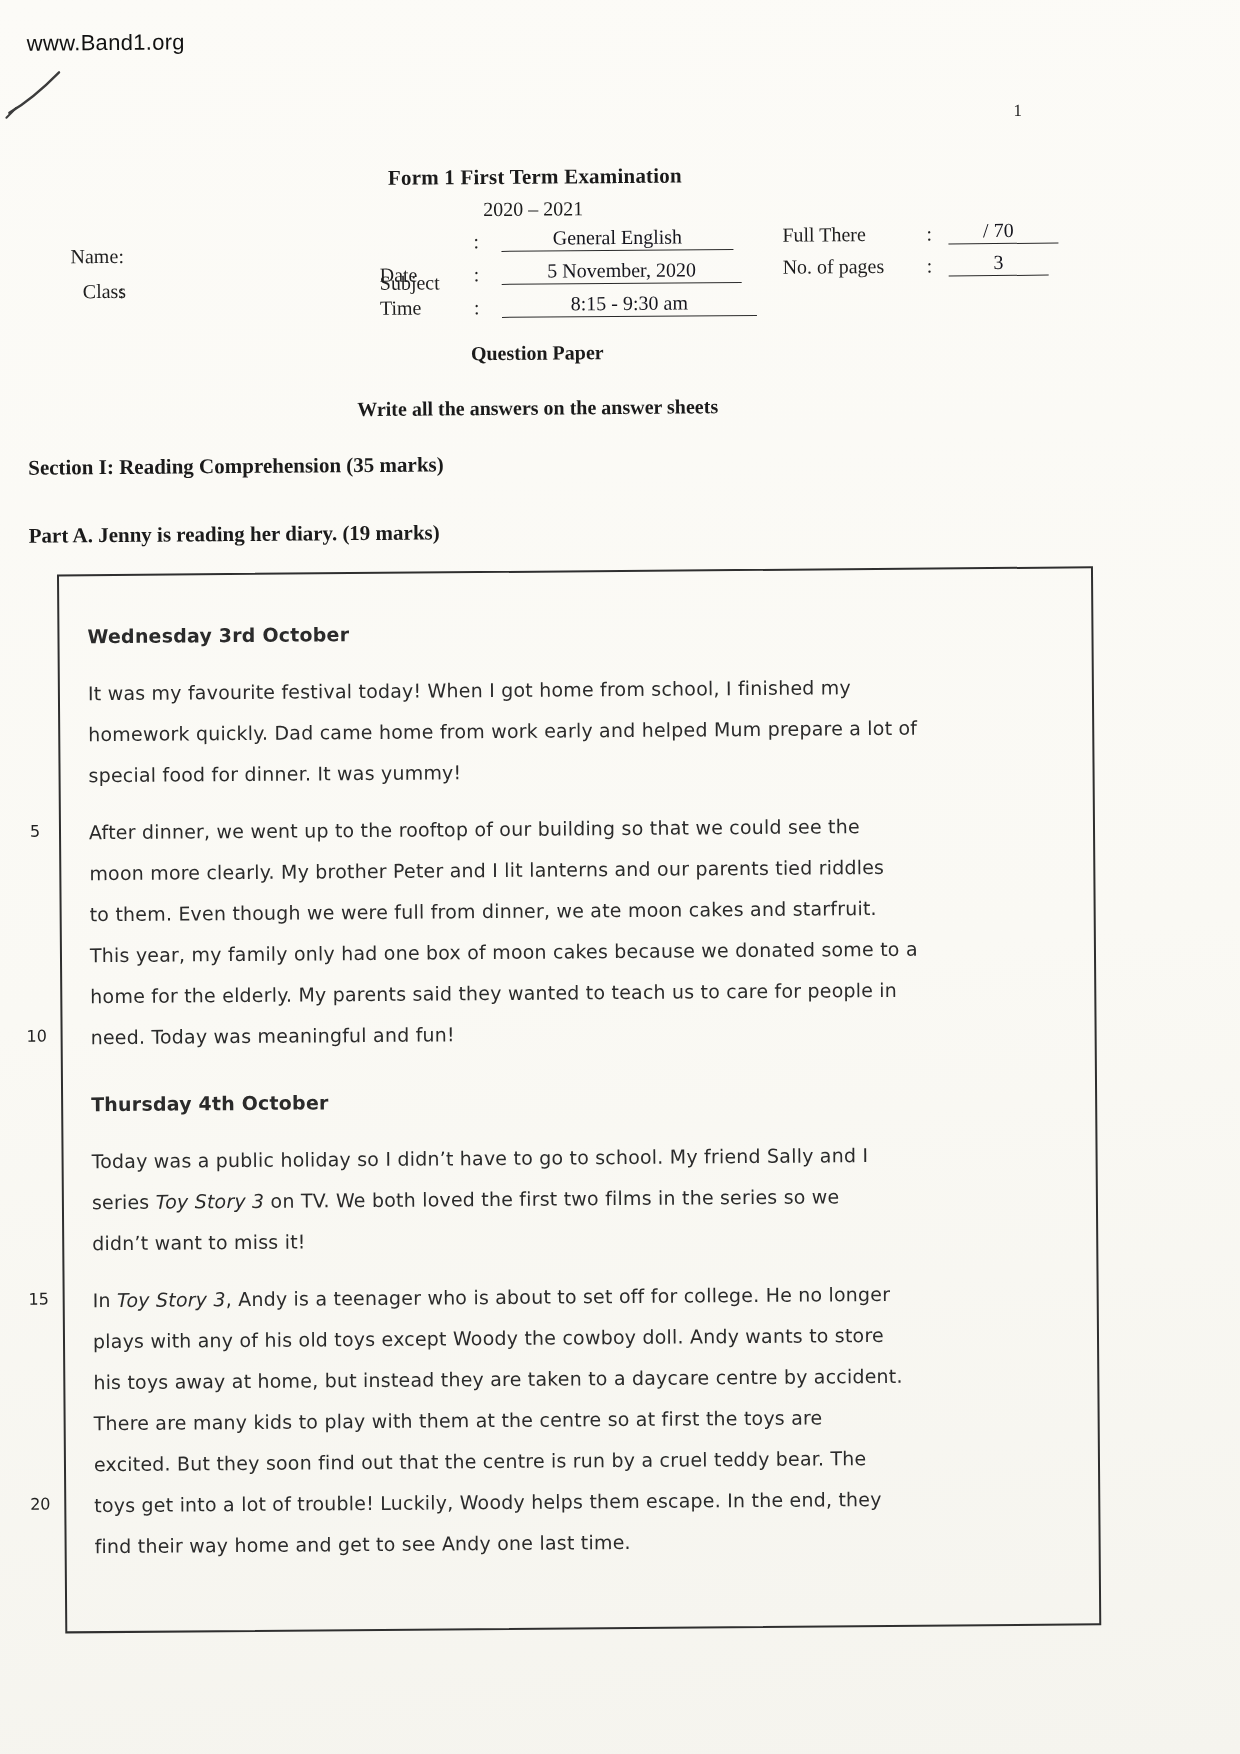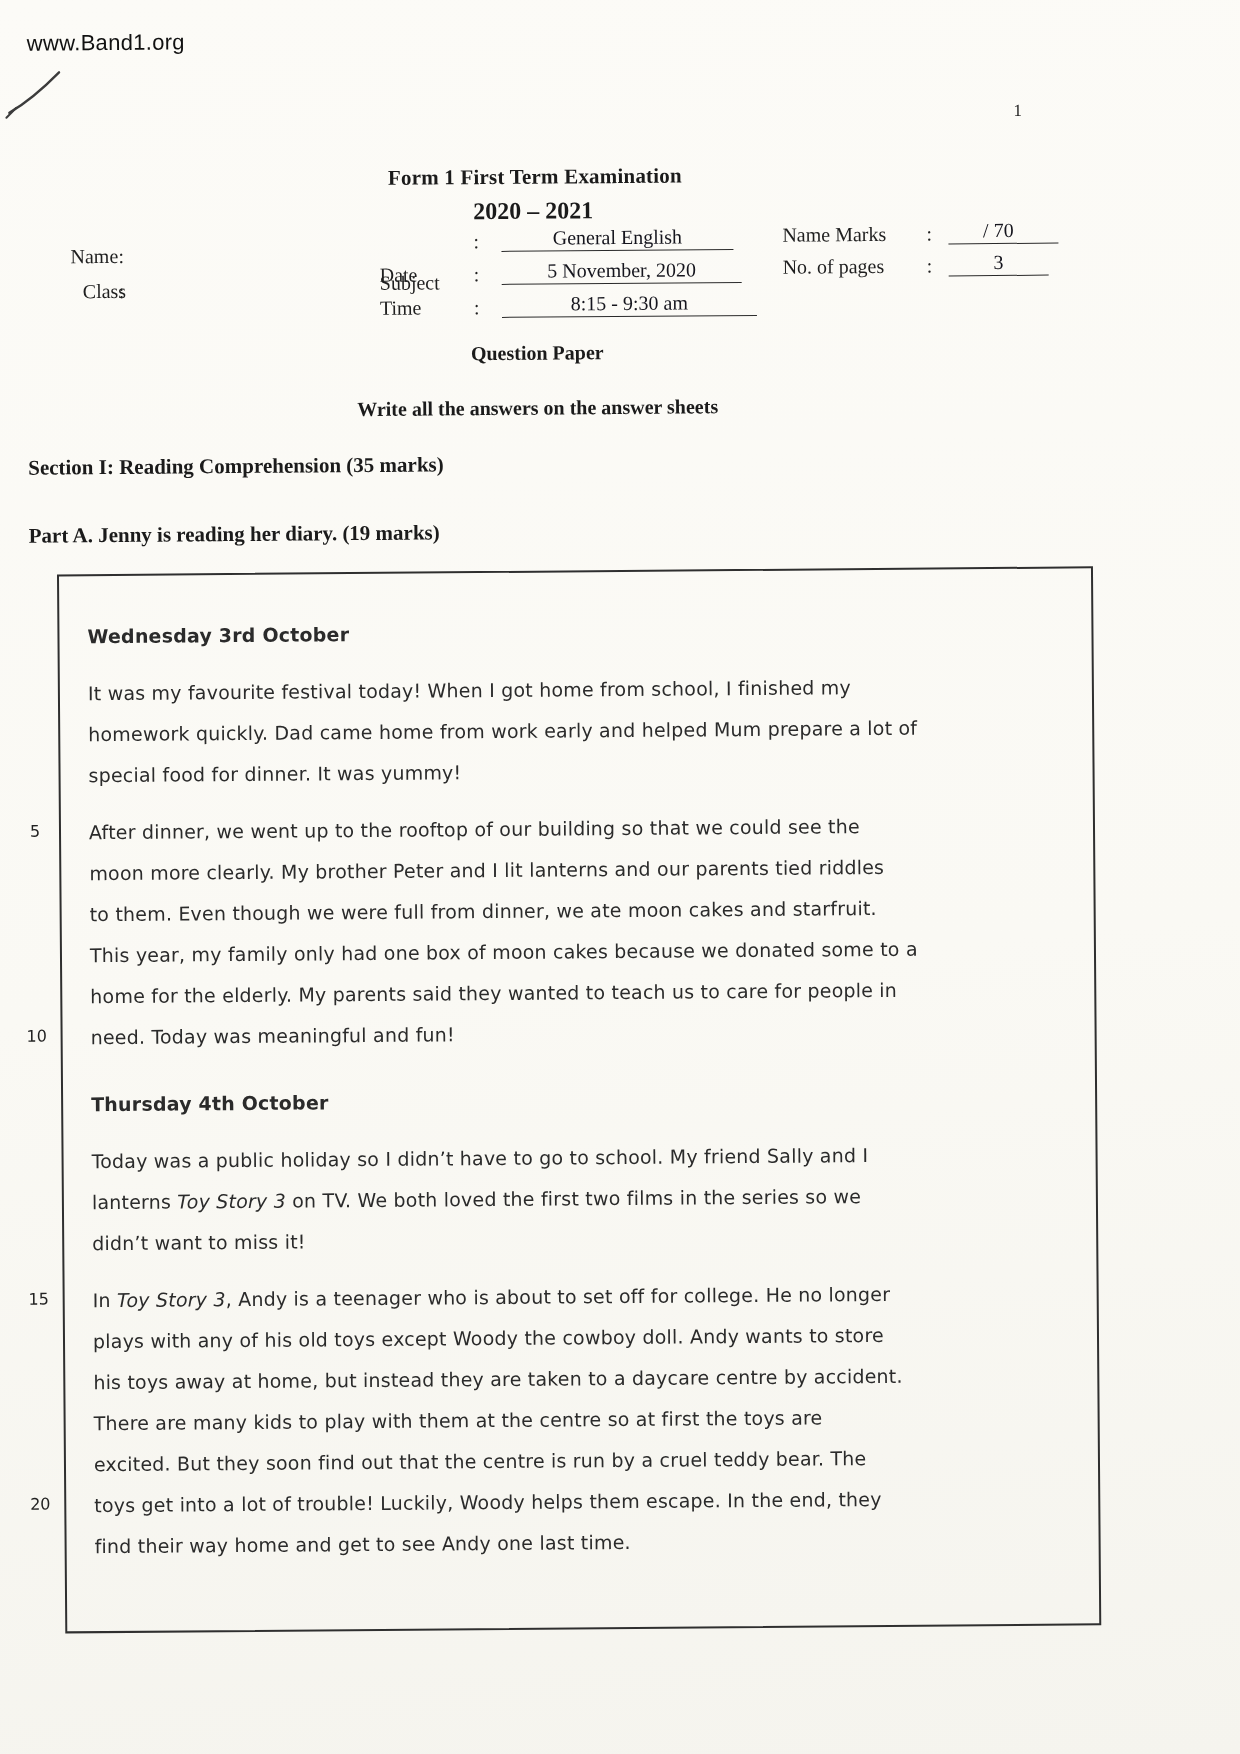--- a/index.html
+++ b/index.html
@@ -13,21 +13,21 @@
     background:linear-gradient(175deg,#fcfbf7 0%,#faf9f4 55%,#f5f4ee 100%);
     overflow:hidden;color:#1b1b1b;
   }
   .tilt{position:absolute;left:0;top:0;width:100%;height:100%;transform:rotate(-0.45deg);transform-origin:50% 40%;}
   .abs{position:absolute;}
   .lbl{font-size:20px;color:#1f1f1f;white-space:nowrap;}
   .ctr{transform:translateX(-50%);white-space:nowrap;}
   .watermark{font-family:"Liberation Sans",sans-serif;font-size:22px;color:#121212;letter-spacing:0.3px;}
   .pagenum{font-size:17px;color:#222;}
   .title1{font-size:21px;font-weight:700;letter-spacing:0.2px;}
-  .title2{font-size:24px;font-weight:700;}
+  .title2{font-size:20px;font-weight:400;}
   .hval{
     display:block;border-bottom:1.6px solid #2a2a2a;text-align:center;
     font-size:20px;padding-bottom:1px;white-space:nowrap;color:#15151d;
   }
   .hval.right{text-align:center;padding-right:10px;}
   .subtitle{font-size:20px;font-weight:700;}
   .sechead{font-size:21px;font-weight:700;white-space:nowrap;}
   .diary-box{
     left:58px;top:570px;width:974px;height:1015px;
     border:2px solid #2f2f2f;
@@ -74,21 +74,21 @@
     <span class="abs hval" style="left:505px;top:226px;width:232px;">General English</span>
 
     <span class="abs lbl" style="left:383px;top:262px;">Date</span>
     <span class="abs lbl" style="left:477px;top:262px;">:</span>
     <span class="abs hval" style="left:505px;top:259px;width:240px;">5 November, 2020</span>
 
     <span class="abs lbl" style="left:383px;top:295px;">Time</span>
     <span class="abs lbl" style="left:477px;top:295px;">:</span>
     <span class="abs hval" style="left:505px;top:292px;width:255px;">8:15 - 9:30 am</span>
 
-    <span class="abs lbl" style="left:786px;top:225px;">Name Marks</span>
+    <span class="abs lbl" style="left:786px;top:225px;">Full There</span>
     <span class="abs lbl" style="left:930px;top:225px;">:</span>
     <span class="abs hval right" style="left:952px;top:222px;width:100px;">/ 70</span>
 
     <span class="abs lbl" style="left:786px;top:257px;">No. of pages</span>
     <span class="abs lbl" style="left:930px;top:257px;">:</span>
     <span class="abs hval" style="left:952px;top:254px;width:100px;">3</span>
 
     <div class="abs ctr subtitle" style="left:540px;top:341px;">Question Paper</div>
     <div class="abs ctr subtitle" style="left:540px;top:396px;">Write all the answers on the answer sheets</div>
 
@@ -113,21 +113,21 @@
           <div class="diary-line"><span>After dinner, we went up to the rooftop of our building so that we could see the</span></div>
           <div class="diary-line"><span>moon more clearly. My brother Peter and I lit lanterns and our parents tied riddles</span></div>
           <div class="diary-line"><span>to them. Even though we were full from dinner, we ate moon cakes and starfruit.</span></div>
           <div class="diary-line"><span>This year, my family only had one box of moon cakes because we donated some to a</span></div>
           <div class="diary-line"><span>home for the elderly. My parents said they wanted to teach us to care for people in</span></div>
           <div class="diary-line"><span>need. Today was meaningful and fun!</span></div>
         </div>
         <div class="diary-heading diary-line-row"><span>Thursday 4th October</span></div>
         <div class="diary-para">
           <div class="diary-line"><span>Today was a public holiday so I didn’t have to go to school. My friend Sally and I</span></div>
-          <div class="diary-line"><span>lanterns </span><span class="it">Toy Story 3</span><span> on TV. We both loved the first two films in the series so we</span></div>
+          <div class="diary-line"><span>series </span><span class="it">Toy Story 3</span><span> on TV. We both loved the first two films in the series so we</span></div>
           <div class="diary-line"><span>didn’t want to miss it!</span></div>
         </div>
         <div class="diary-para">
           <div class="diary-line"><span>In </span><span class="it">Toy Story 3</span><span>, Andy is a teenager who is about to set off for college. He no longer</span></div>
           <div class="diary-line"><span>plays with any of his old toys except Woody the cowboy doll. Andy wants to store</span></div>
           <div class="diary-line"><span>his toys away at home, but instead they are taken to a daycare centre by accident.</span></div>
           <div class="diary-line"><span>There are many kids to play with them at the centre so at first the toys are</span></div>
           <div class="diary-line"><span>excited. But they soon find out that the centre is run by a cruel teddy bear. The</span></div>
           <div class="diary-line"><span>toys get into a lot of trouble! Luckily, Woody helps them escape. In the end, they</span></div>
           <div class="diary-line"><span>find their way home and get to see Andy one last time.</span></div>

